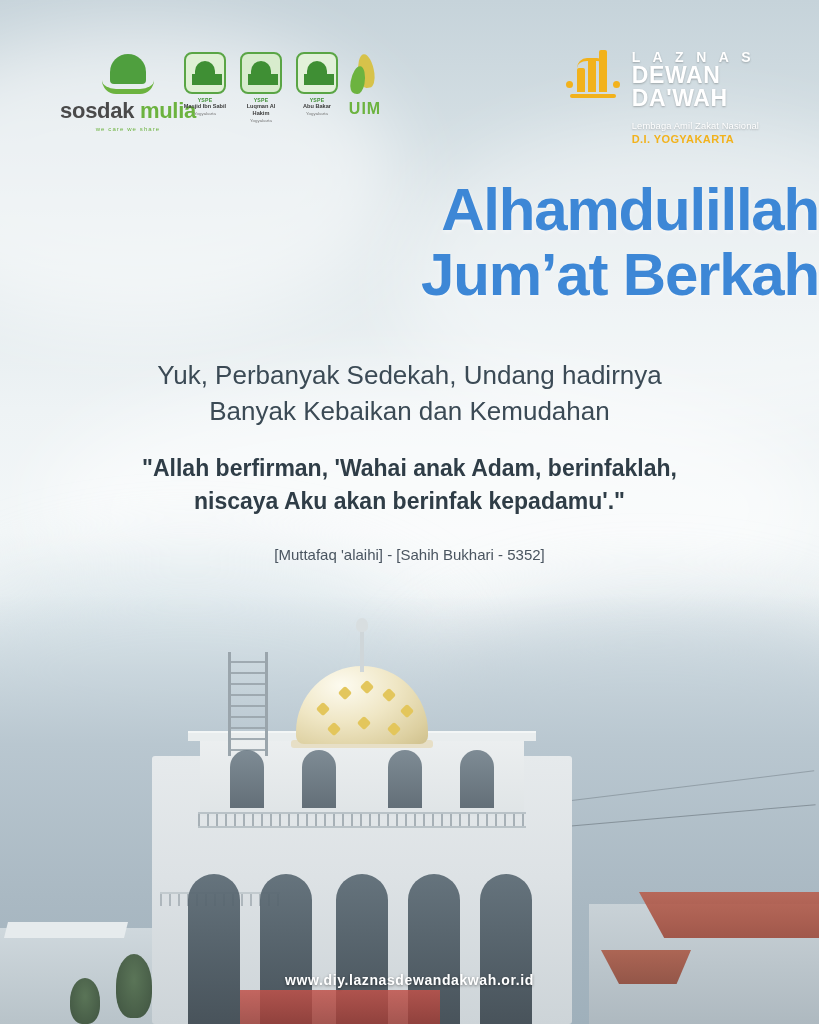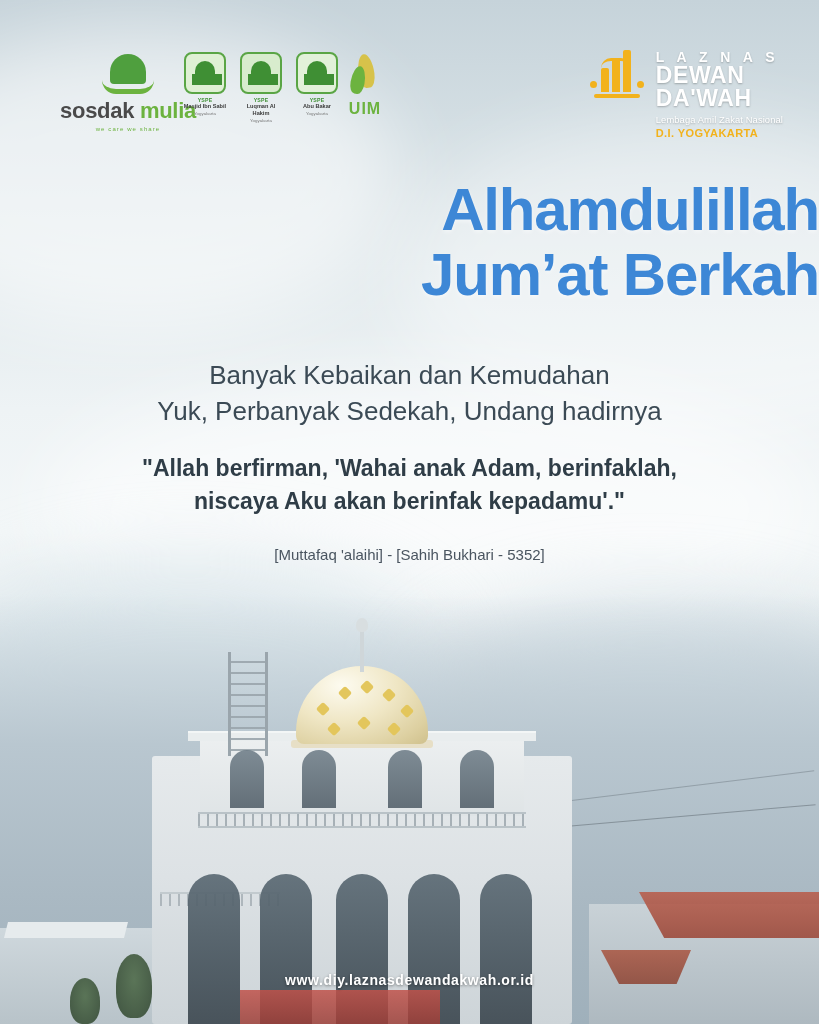--- a/index.html
+++ b/index.html
@@ -161,21 +161,21 @@
     font-size: 16px;
     font-weight: 700;
     color: #6cb33f;
     letter-spacing: 1px;
     margin-top: 2px;
   }
 
   
   .logo-laznas {
     position: absolute;
-    right: 36px;
+    right: 60px;
     top: 8px;
     display: flex;
     align-items: flex-start;
     gap: 10px;
   }
   .laznas-mark {
     width: 58px; height: 52px;
     position: relative;
     margin-top: 6px;
   }
@@ -204,21 +204,21 @@
     font-size: 14px; font-weight: 700; color: #fff;
     letter-spacing: 4.5px; line-height: 1;
     text-shadow: 0 1px 2px rgba(0,0,0,.25);
   }
   .l-dewan {
     font-size: 23px; font-weight: 800; color: #fff;
     letter-spacing: .6px; line-height: 1.02;
     text-shadow: 0 1px 2px rgba(0,0,0,.25);
   }
   .l-sub {
-    font-size: 9.4px; color: #fff; margin-top: 3px; letter-spacing: .1px;
+    font-size: 9.4px; color: #fff; margin-top: 9px; letter-spacing: .1px;
     text-shadow: 0 1px 2px rgba(0,0,0,.25);
   }
   .l-city {
     font-size: 11px; font-weight: 800; color: #f2b21c; margin-top: 2px; letter-spacing: .4px;
   }
 
   
   .headline {
     position: absolute;
     top: 178px;
@@ -555,22 +555,22 @@
     </div>
 
   </div>
 
   <div class="headline">
     <span class="l1">Alhamdulillah</span>
     <span class="l2">Jum’at Berkah</span>
   </div>
 
   <div class="subhead">
+    <span>Yuk, Perbanyak Sedekah, Undang hadirnya</span>
     <span>Banyak Kebaikan dan Kemudahan</span>
-    <span>Yuk, Perbanyak Sedekah, Undang hadirnya</span>
   </div>
 
   <div class="quote">
     <span>"Allah berfirman, 'Wahai anak Adam, berinfaklah,</span>
     <span>niscaya Aku akan berinfak kepadamu'."</span>
   </div>
 
   <div class="source">[Muttafaq 'alaihi] - [Sahih Bukhari - 5352]</div>
 
   <div class="photo">

